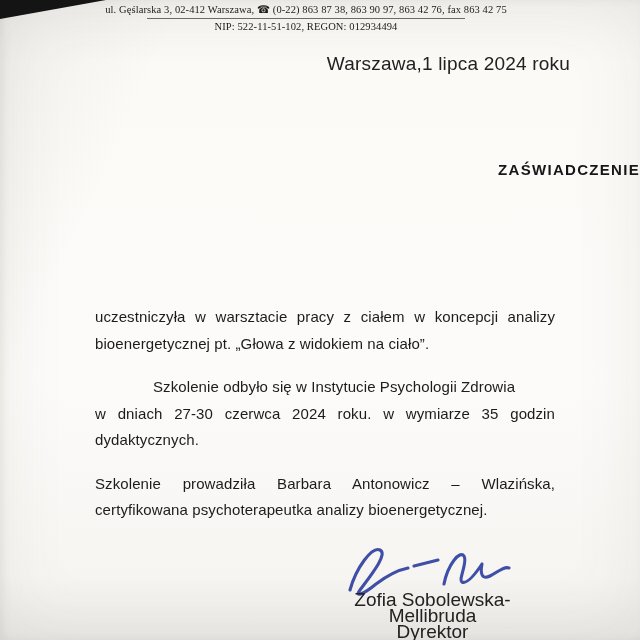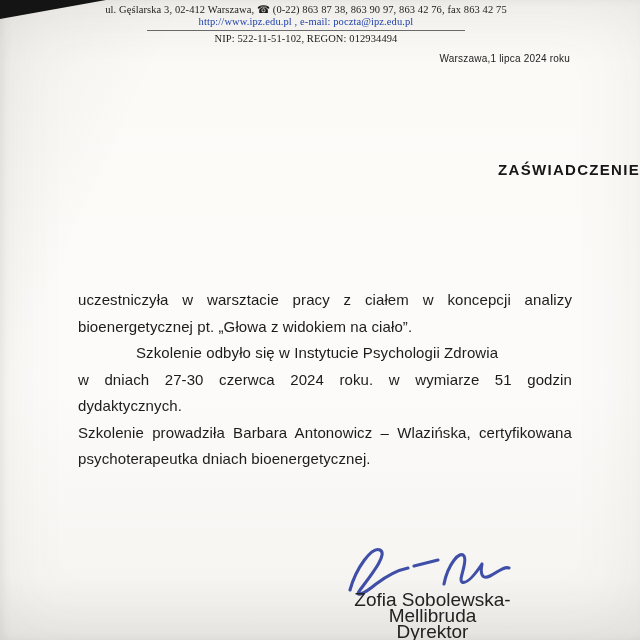--- a/index.html
+++ b/index.html
@@ -31,37 +31,37 @@
   }
   .header .web-line { color:#1d3fa8; }
   .header-rule {
     margin:2px auto 2px auto;
     width:318px; height:0;
     border-top:1px solid #6a6a6a;
   }
   .dateline {
     position:absolute; top:53px; left:0; width:570px;
     text-align:right;
-    font-size:10px; letter-spacing:0.2px; color:#222;
+    font-size:19px; letter-spacing:0.2px; color:#222;
   }
   .doc-title {
     position:absolute; top:161px; left:0; width:640px;
     text-align:right;
     font-weight:bold; font-size:15px; letter-spacing:1.3px; color:#161616;
   }
   .recipient {
     position:absolute; top:244px; left:250px;
     font-size:15px; color:#1c1c1c;
   }
   .body-text {
     position:absolute; top:287px; left:78px; width:494px;
     font-size:15px; line-height:26.5px;
     text-align:justify; color:#1c1c1c; letter-spacing:0.1px;
   }
-  .body-text p { margin:0; white-space:pre-line; }
+  .body-text p { margin:17px; white-space:pre-line; }
   .body-text p.indented { text-indent:58px; }
   .scribble {
     position:absolute; left:336px; top:540px;
     width:180px; height:64px;
   }
   .signature-block {
     position:absolute; left:330px; top:592px; width:205px;
     text-align:center;
     font-size:19px; line-height:16px; color:#222;
   }
@@ -69,35 +69,34 @@
 </style>
 </head>
 <body>
 
 <div class="paper">
 
   <div class="corner-artifact"></div>
 
   <div class="header">
     <div class="address-line">ul. Gęślarska 3, 02-412 Warszawa, ☎ (0-22) 863 87 38, 863 90 97, 863 42 76, fax 863 42 75</div>
-    <div class="web-line">http://www.ipz.edu.pl , e-mail: poczta@ipz.edu.pl</div>
     <div class="header-rule"></div>
     <div class="registry-line">NIP: 522-11-51-102, REGON: 012934494</div>
   </div>
 
   <div class="dateline">Warszawa,1 lipca 2024 roku</div>
 
   <div class="doc-title">ZAŚWIADCZENIE</div>
 
 
   <div class="body-text">
     <p>uczestniczyła w warsztacie pracy z ciałem w koncepcji analizy bioenergetycznej pt. „Głowa z widokiem na ciało”.</p>
     <p class="indented">Szkolenie odbyło się w Instytucie Psychologii Zdrowia
-w dniach 27-30 czerwca 2024 roku. w wymiarze 51 godzin dydaktycznych.</p>
-    <p>Szkolenie prowadziła Barbara Antonowicz – Wlazińska, certyfikowana psychoterapeutka dniach bioenergetycznej.</p>
+w dniach 27-30 czerwca 2024 roku. w wymiarze 35 godzin dydaktycznych.</p>
+    <p>Szkolenie prowadziła Barbara Antonowicz – Wlazińska, certyfikowana psychoterapeutka analizy bioenergetycznej.</p>
   </div>
 
   <svg class="scribble" viewBox="0 0 180 64" aria-hidden="true">
     <path d="M14,50 C20,28 36,6 44,10 C52,14 36,34 24,50 C18,58 28,54 40,44 C52,35 62,30 72,28
              M78,26 L102,20
              M108,44 C112,24 124,10 128,16 C132,22 122,40 126,42 C132,45 142,30 146,24
              C144,34 146,40 154,36 C162,32 168,26 173,28" fill="none" stroke="#2f3f9f" stroke-width="3.1" stroke-linecap="round" stroke-linejoin="round" opacity="0.92"></path>
   </svg>
 
   <div class="signature-block">

